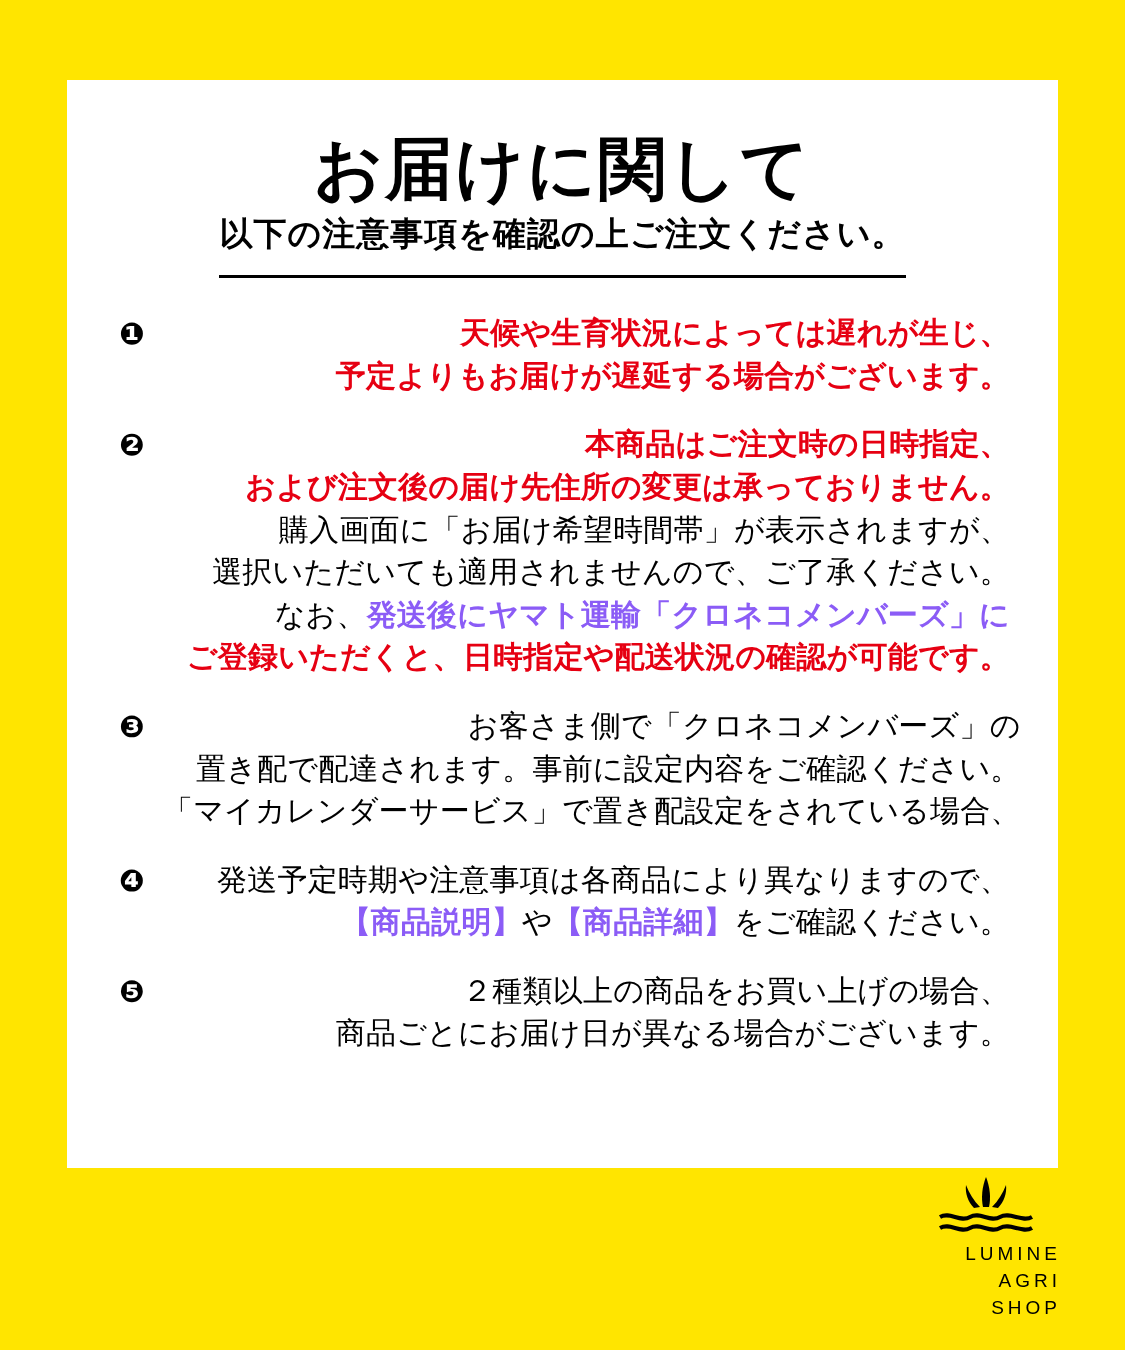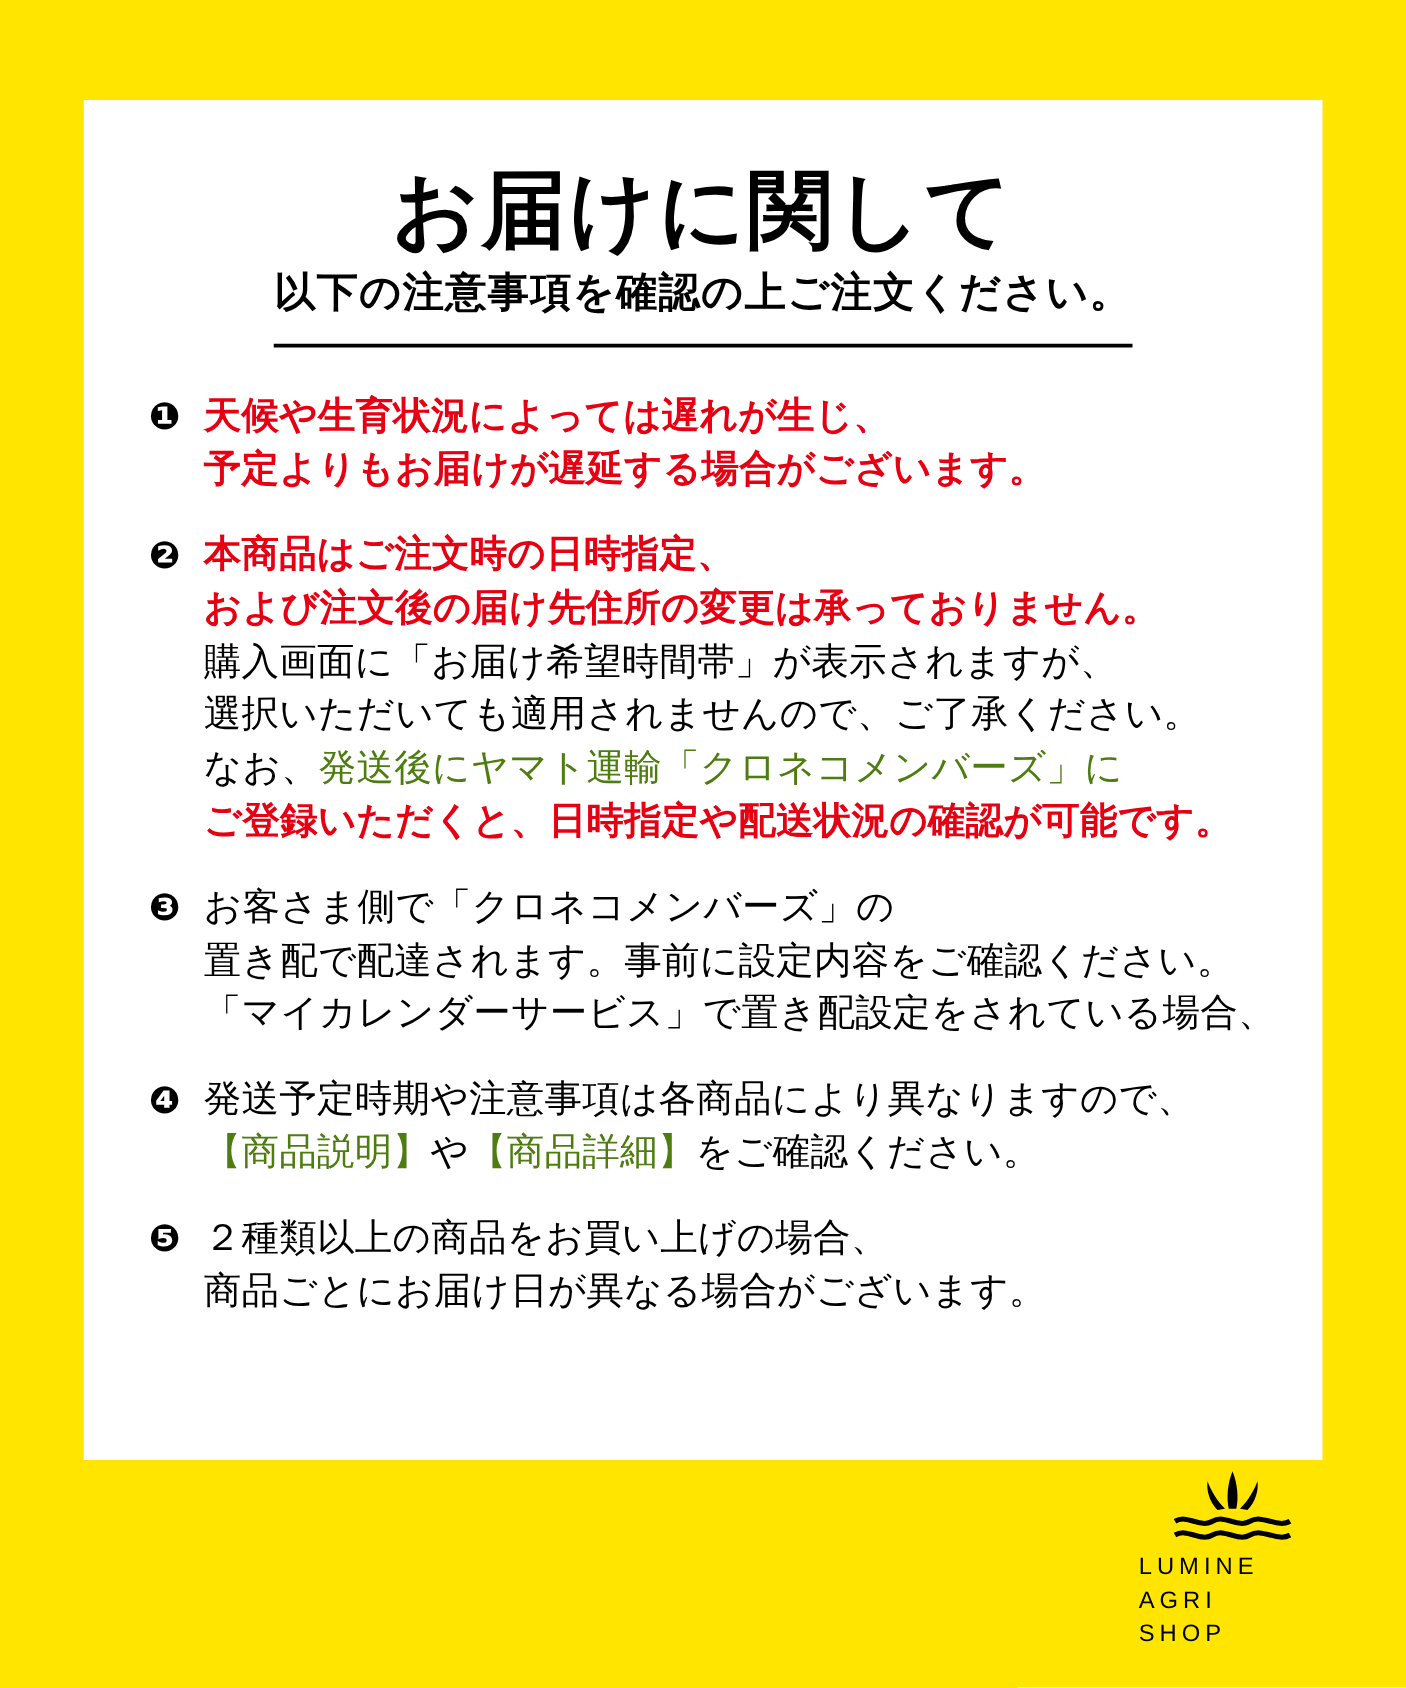--- a/index.html
+++ b/index.html
@@ -65,42 +65,43 @@
     width: 44px;
     font-size: 30px;
     line-height: 1.42;
     color: #000000;
     font-weight: bold;
     text-align: left;
     padding-top: 1px;
   }
   .lines {
     flex: 1 1 auto;
+    text-align: right;
   }
   .line {
     font-size: 30px;
     line-height: 1.42;
     color: #000000;
     white-space: nowrap;
     letter-spacing: 0.2px;
   }
   .line.red {
     color: #E60012;
     font-weight: bold;
   }
   .line .red {
-    color: #4d7c0f;
-    font-weight: normal;
+    color: #8b5cf6;
+    font-weight: bold;
   }
   .logo {
     position: absolute;
     right: 64px;
     bottom: 28px;
     width: 150px;
-    text-align: left;
+    text-align: right;
     color: #000000;
   }
   .logo-mark {
     display: block;
     margin: 0 auto 8px auto;
   }
   .logo-text {
     font-size: 19px;
     letter-spacing: 4px;
     line-height: 1.42;

